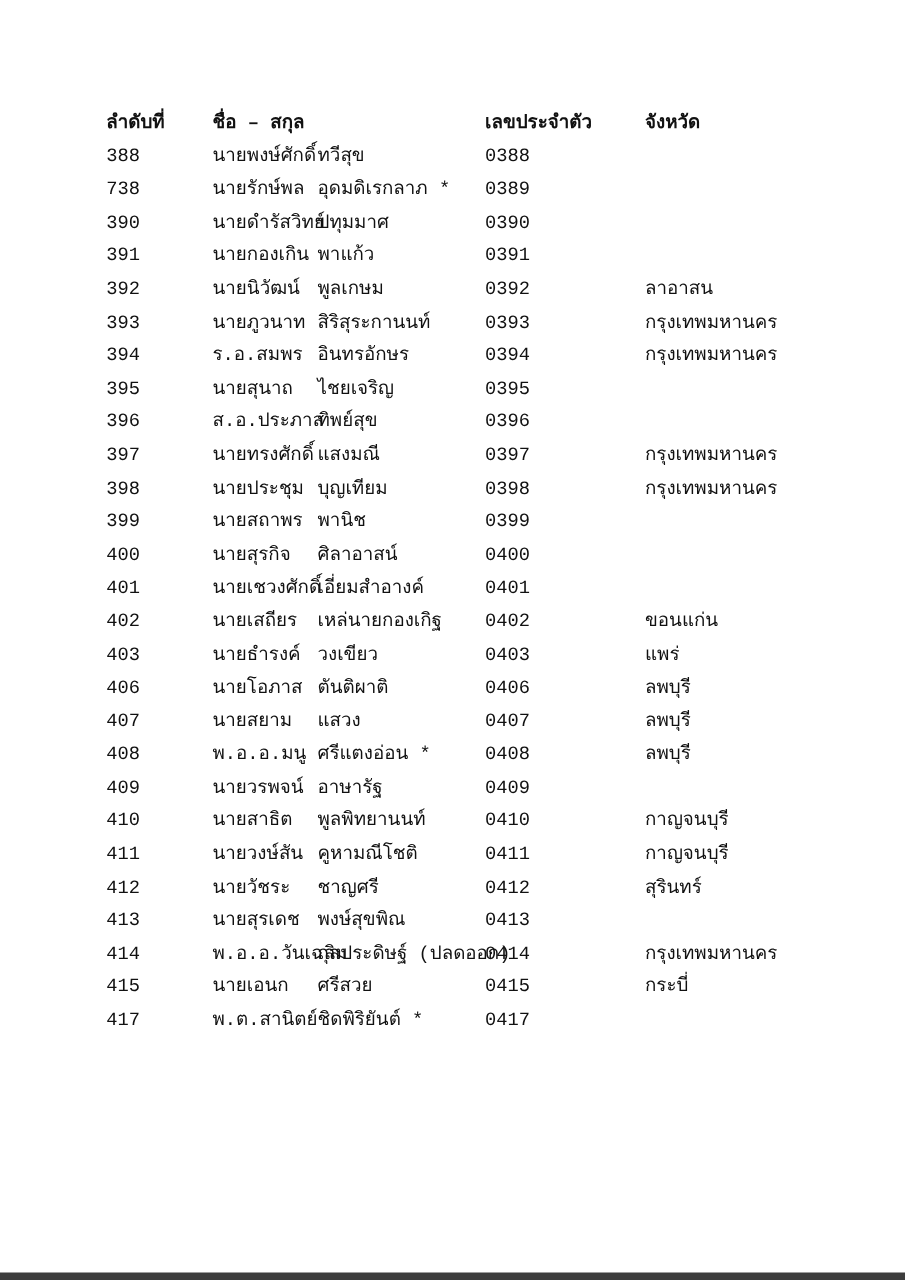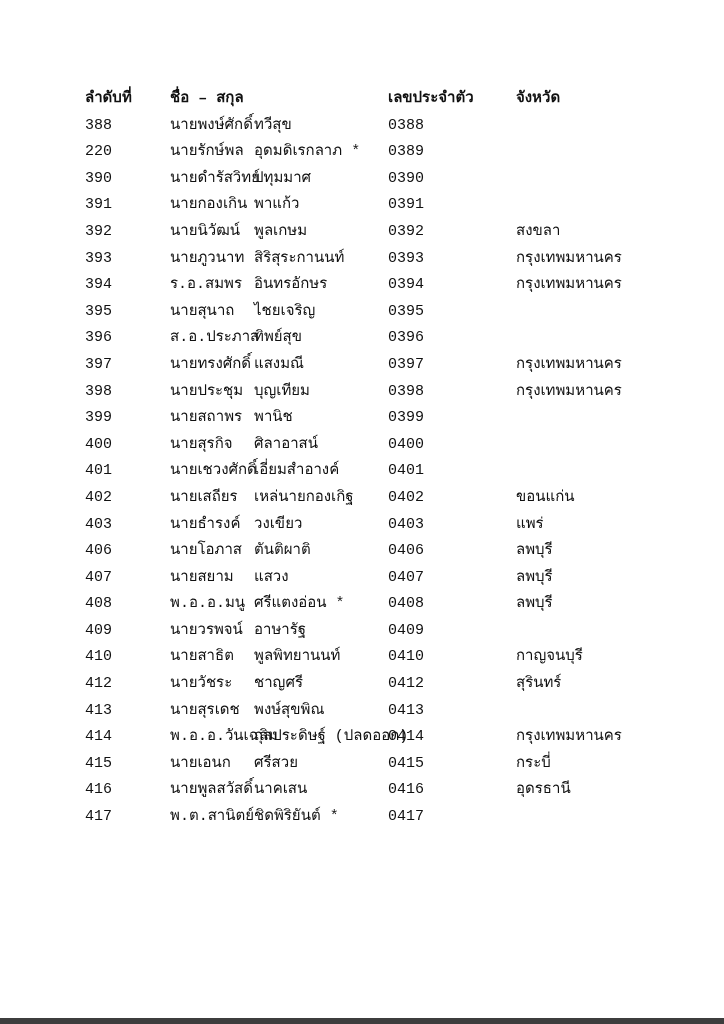--- a/index.html
+++ b/index.html
@@ -80,21 +80,21 @@
       </thead>
       <tbody>
           <tr>
             <td>388</td>
             <td>นายพงษ์ศักดิ์</td>
             <td>ทวีสุข</td>
             <td>0388</td>
             <td></td>
           </tr>
           <tr>
-            <td>220</td>
+            <td>738</td>
             <td>นายรักษ์พล</td>
             <td>อุดมดิเรกลาภ *</td>
             <td>0389</td>
             <td></td>
           </tr>
           <tr>
             <td>390</td>
             <td>นายดำรัสวิทย์</td>
             <td>ปทุมมาศ</td>
             <td>0390</td>
@@ -105,21 +105,21 @@
             <td>นายกองเกิน</td>
             <td>พาแก้ว</td>
             <td>0391</td>
             <td></td>
           </tr>
           <tr>
             <td>392</td>
             <td>นายนิวัฒน์</td>
             <td>พูลเกษม</td>
             <td>0392</td>
-            <td>สงขลา</td>
+            <td>ลาอาสน</td>
           </tr>
           <tr>
             <td>393</td>
             <td>นายภูวนาท</td>
             <td>สิริสุระกานนท์</td>
             <td>0393</td>
             <td>กรุงเทพมหานคร</td>
           </tr>
           <tr>
             <td>394</td>
@@ -220,20 +220,27 @@
             <td></td>
           </tr>
           <tr>
             <td>410</td>
             <td>นายสาธิต</td>
             <td>พูลพิทยานนท์</td>
             <td>0410</td>
             <td>กาญจนบุรี</td>
           </tr>
           <tr>
+            <td>411</td>
+            <td>นายวงษ์สัน</td>
+            <td>คูหามณีโชติ</td>
+            <td>0411</td>
+            <td>กาญจนบุรี</td>
+          </tr>
+          <tr>
             <td>412</td>
             <td>นายวัชระ</td>
             <td>ชาญศรี</td>
             <td>0412</td>
             <td>สุรินทร์</td>
           </tr>
           <tr>
             <td>413</td>
             <td>นายสุรเดช</td>
             <td>พงษ์สุขพิณ</td>
@@ -246,27 +253,20 @@
             <td>กุลประดิษฐ์ (ปลดออก)</td>
             <td>0414</td>
             <td>กรุงเทพมหานคร</td>
           </tr>
           <tr>
             <td>415</td>
             <td>นายเอนก</td>
             <td>ศรีสวย</td>
             <td>0415</td>
             <td>กระบี่</td>
-          </tr>
-          <tr>
-            <td>416</td>
-            <td>นายพูลสวัสดิ์</td>
-            <td>นาคเสน</td>
-            <td>0416</td>
-            <td>อุดรธานี</td>
           </tr>
           <tr>
             <td>417</td>
             <td>พ.ต.สานิตย์</td>
             <td>ชิดพิริยันต์ *</td>
             <td>0417</td>
             <td></td>
           </tr>
         </tbody>
     </table>

